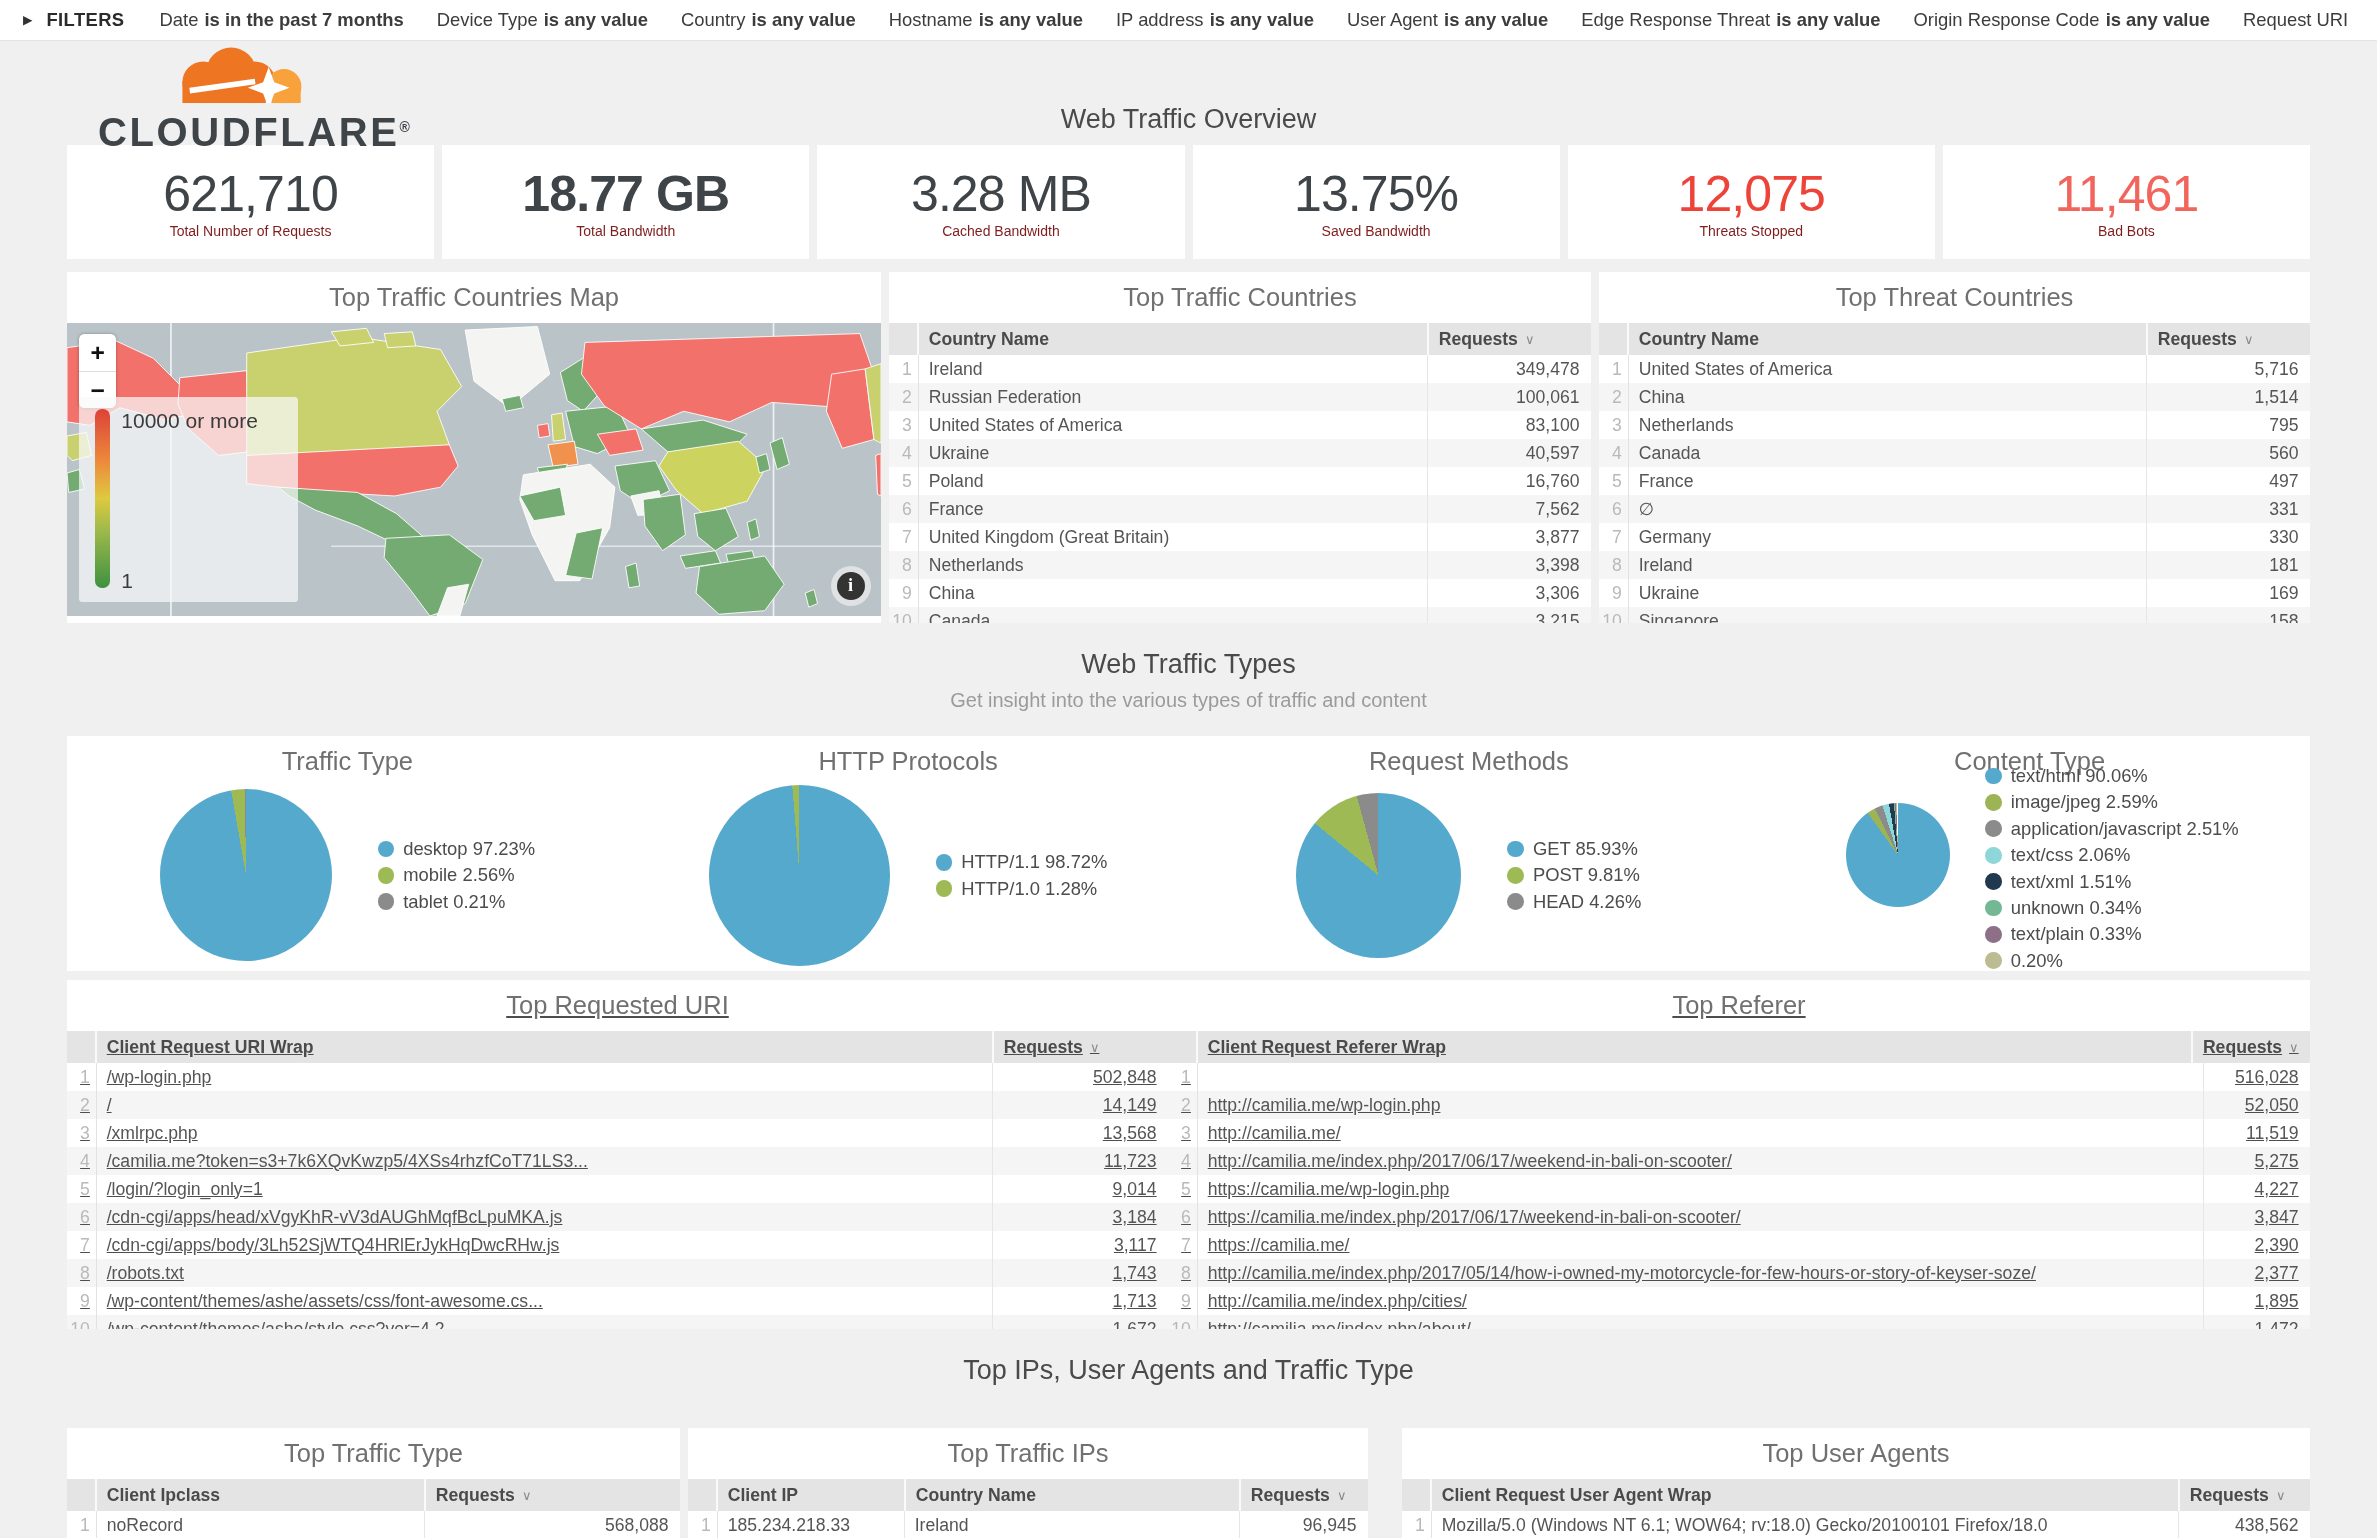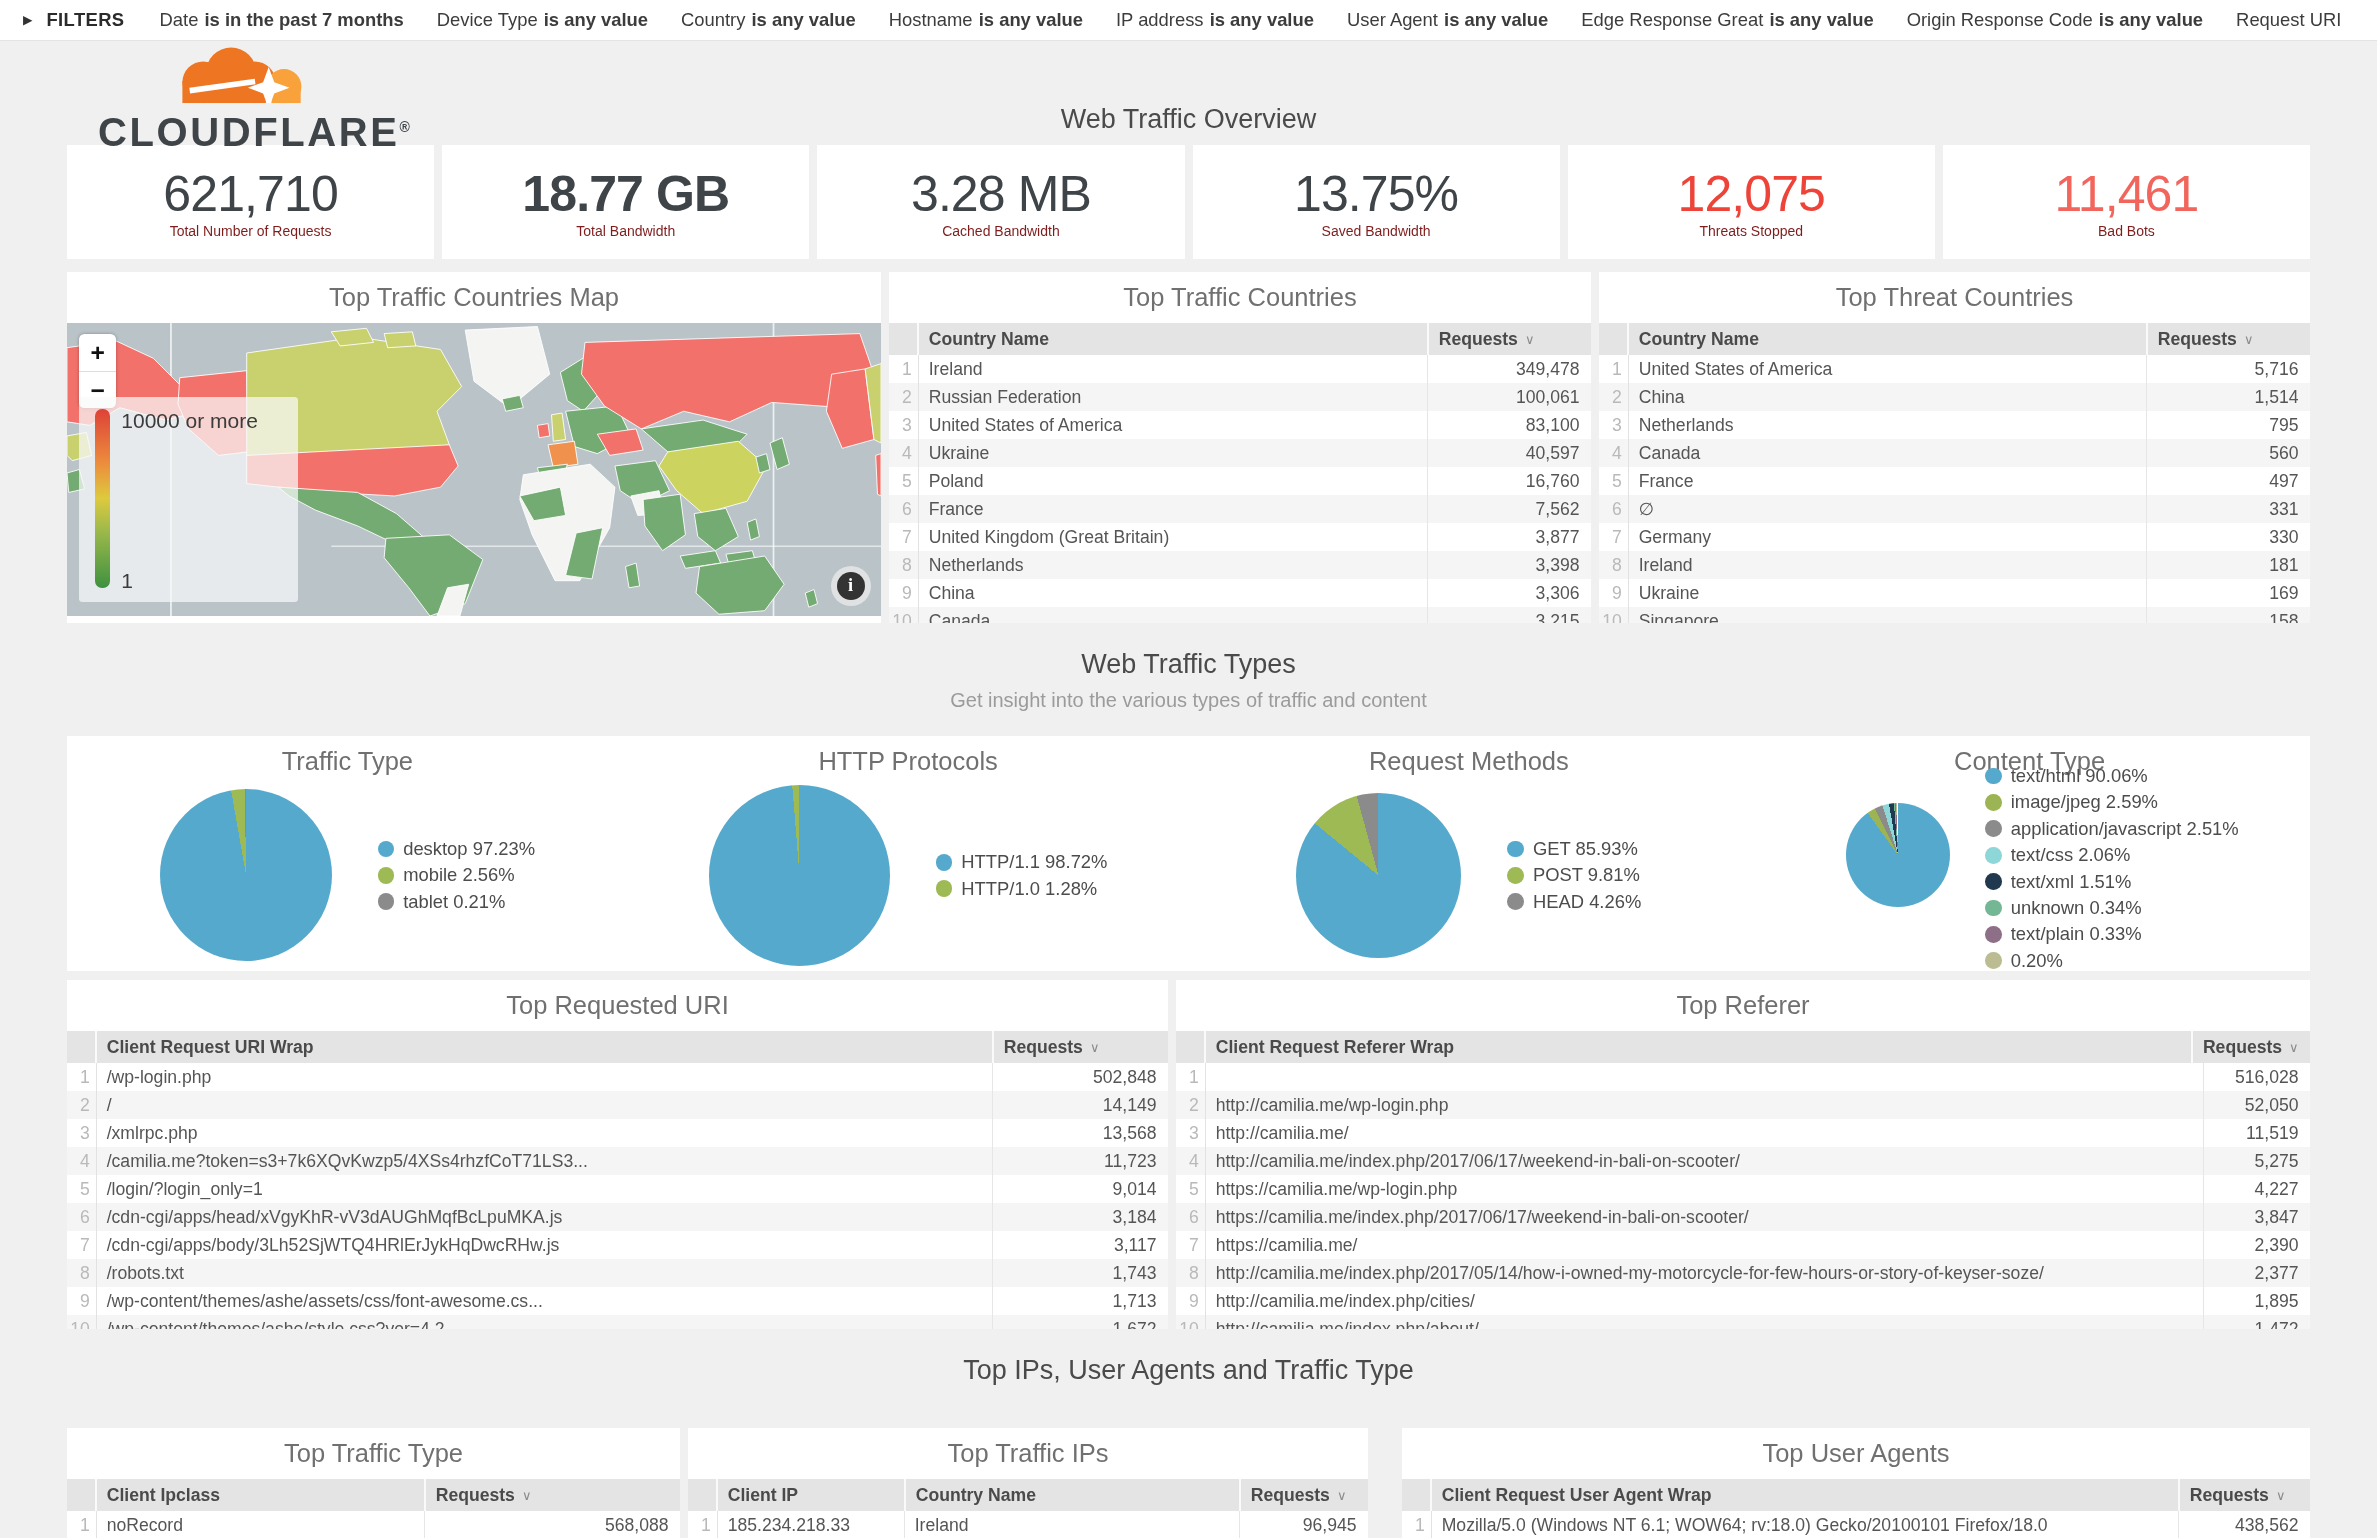--- a/index.html
+++ b/index.html
@@ -95,21 +95,21 @@
   .pie-0 { width:172px; height:172px; }
   .pie-1 { width:181px; height:181px; }
   .pie-2 { width:165px; height:165px; }
   .pie-3 { width:104px; height:104px; align-self:flex-start; margin-top:16px; }
   .legend { display:flex; flex-direction:column; justify-content:center; gap:4.4px; font-size:18.4px; color:#4c4c4c; }
   .legend .li { display:flex; align-items:center; gap:8.8px; line-height:22px; white-space:nowrap; }
   .legend .dot { width:16.7px; height:16.7px; border-radius:50%; flex:0 0 auto; }
   .p-ct .pie-wrap { justify-content:flex-start; padding-left:97px; gap:35px; }
   .p-ct .legend { margin-top:-14px; }
   
-  .uri-row { display:flex; gap:8px; margin:8.8px 67px 0; height:349px; }
+  .uri-row { display:flex; margin:8.8px 67px 0; height:349px;text-decoration:underline; }
   .p-uri { flex:0 0 1101px; }
   .p-ref { flex:1; }
   
   .bottom-row { display:flex; gap:8px; margin:42px 67px 0; height:184px; }
   .p-btt { flex:0 0 613px; }
   .p-bips { flex:0 0 680px; }
   .p-bua { flex:1; margin-left:26px; }
 </style>
 </head>
 <body>
@@ -126,21 +126,21 @@
         <span class="f-item"><span>Device Type</span><b>is any value</b></span>
 
         <span class="f-item"><span>Country</span><b>is any value</b></span>
 
         <span class="f-item"><span>Hostname</span><b>is any value</b></span>
 
         <span class="f-item"><span>IP address</span><b>is any value</b></span>
 
         <span class="f-item"><span>User Agent</span><b>is any value</b></span>
 
-        <span class="f-item"><span>Edge Response Great</span><b>is any value</b></span>
+        <span class="f-item"><span>Edge Response Threat</span><b>is any value</b></span>
 
         <span class="f-item"><span>Origin Response Code</span><b>is any value</b></span>
 
         <span class="f-item"><span>Request URI</span></span>
 
       </div>
   </div>
 
   <div class="header-row">
     <div class="logo">

